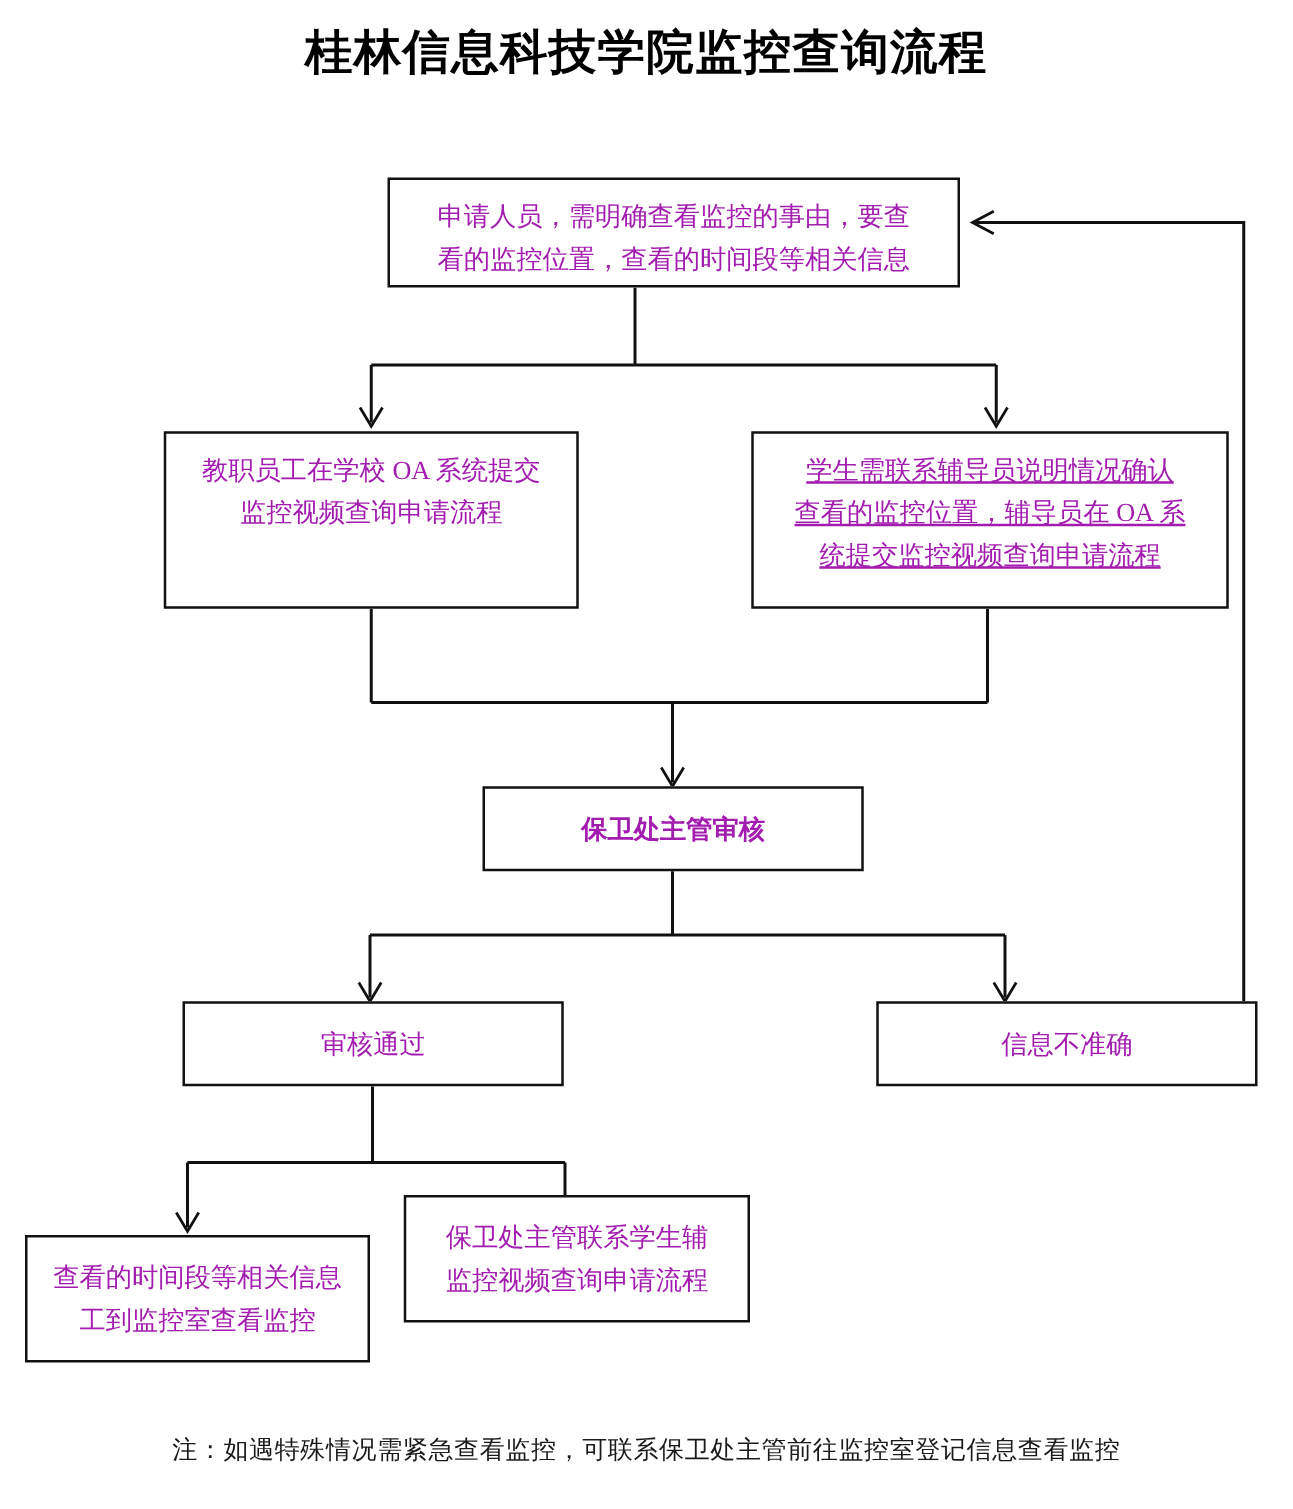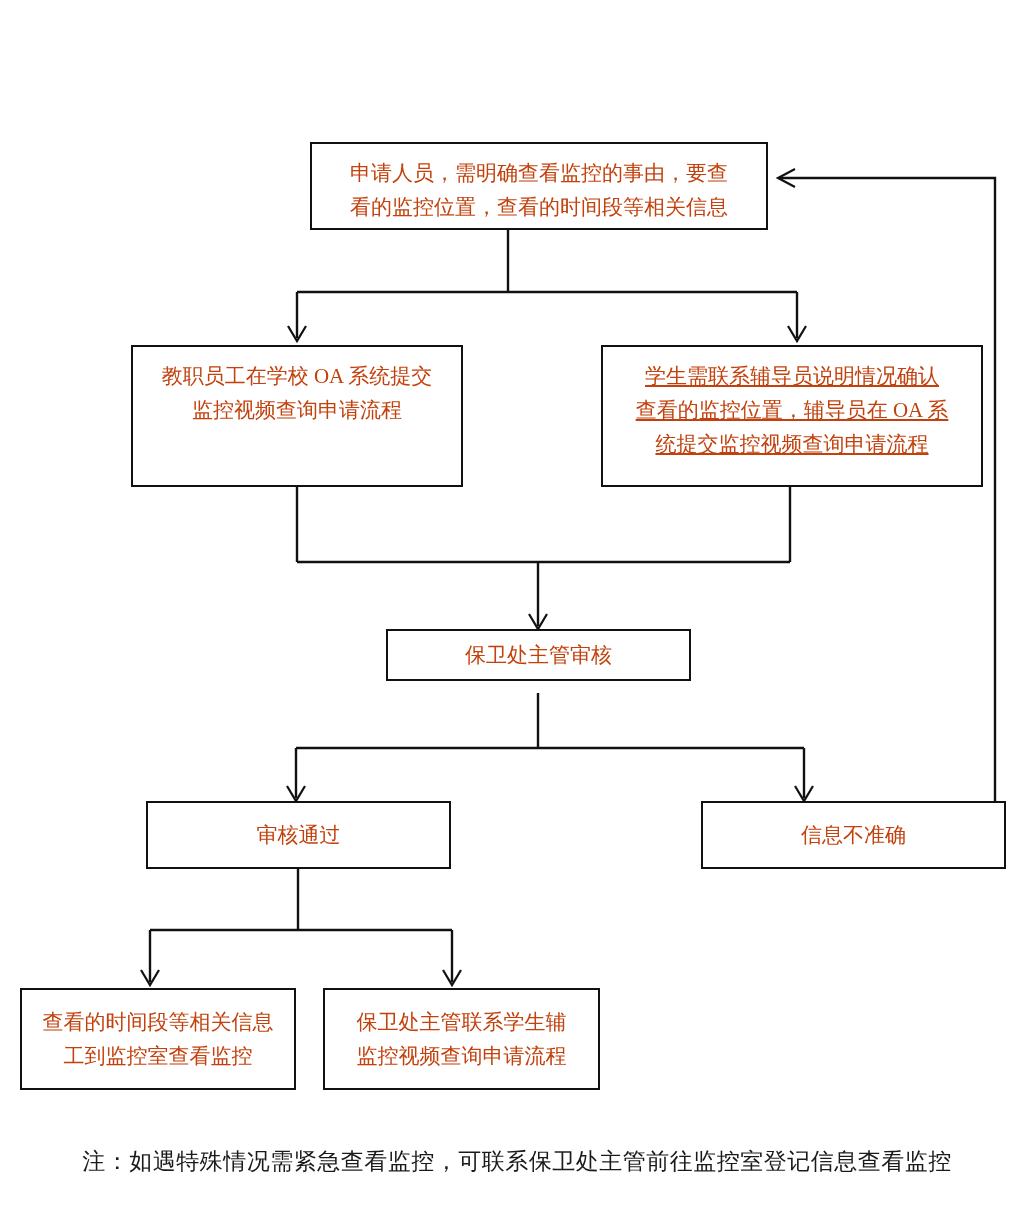--- a/index.html
+++ b/index.html
@@ -31,21 +31,21 @@
     font-size: 38px;
     letter-spacing: 1px;
     color: #000000;
   }
   .footer-note {
     position: absolute;
     left: 0;
     top: 1146px;
     width: 1034px;
     text-align: center;
-    font-size: 23px;
+    font-size: 20px;
     letter-spacing: 0.5px;
     color: #1a1a1a;
   }
   svg.edges {
     position: absolute;
     left: 0;
     top: 0;
     width: 1034px;
     height: 1207px;
     pointer-events: none;
@@ -55,30 +55,31 @@
     box-sizing: border-box;
     border: 2.5px solid #111111;
     background: #ffffff;
     display: flex;
     align-items: center;
     justify-content: center;
     text-align: center;
     font-size: 21px;
     line-height: 1.62;
     padding: 4px 10px;
-    color: #c2410c;
+    color: #a21caf;
   }
   .node span { display: block; }
   .node.pad-top { align-items: flex-start; padding-top: 12px; }
 </style>
 </head>
 <body>
 
 <div id="flow-root">
 
+  <div class="chart-title">桂林信息科技学院监控查询流程</div>
 
   <svg class="edges" viewBox="0 0 1034 1207" xmlns="http://www.w3.org/2000/svg">
     <defs>
       <marker id="arrow-down" viewBox="0 0 12 12" refX="6" refY="10" markerWidth="12" markerHeight="12" orient="auto-start-reverse">
         <path d="M 1 0 L 6 11 L 11 0" fill="none" stroke="#111111" stroke-width="1.6"></path>
       </marker>
     </defs>
 
     <g stroke="#111111" stroke-width="2.4" fill="none" stroke-linecap="butt">
 
@@ -132,40 +133,40 @@
   </div>
 
   <div class="node pad-top" style="left:601px; top:345px; width:382px; height:142px;text-decoration:underline;">
     <div>
       <span>学生需联系辅导员说明情况确认</span>
       <span>查看的监控位置，辅导员在 OA 系</span>
       <span>统提交监控视频查询申请流程</span>
     </div>
   </div>
 
-  <div class="node" style="left:386px; top:629px; width:305px; height:52px;">
+  <div class="node" style="left:386px; top:629px; width:305px; height:68px;font-weight:bold;">
     <span>保卫处主管审核</span>
   </div>
 
   <div class="node" style="left:146px; top:801px; width:305px; height:68px;">
     <span>审核通过</span>
   </div>
 
   <div class="node" style="left:657px; top:801px; width:305px; height:68px;margin-left:44px;">
     <span>信息不准确</span>
   </div>
 
   <div class="node" style="left:20px; top:988px; width:276px; height:102px;">
     <div>
       <span>查看的时间段等相关信息</span>
       <span>工到监控室查看监控</span>
     </div>
   </div>
 
-  <div class="node" style="left:323px; top:988px; width:277px; height:102px;">
+  <div class="node" style="left:323px; top:956px; width:277px; height:102px;">
     <div>
       <span>保卫处主管联系学生辅</span>
       <span>监控视频查询申请流程</span>
     </div>
   </div>
 
   <div class="footer-note">注：如遇特殊情况需紧急查看监控，可联系保卫处主管前往监控室登记信息查看监控</div>
 
 </div>
 

